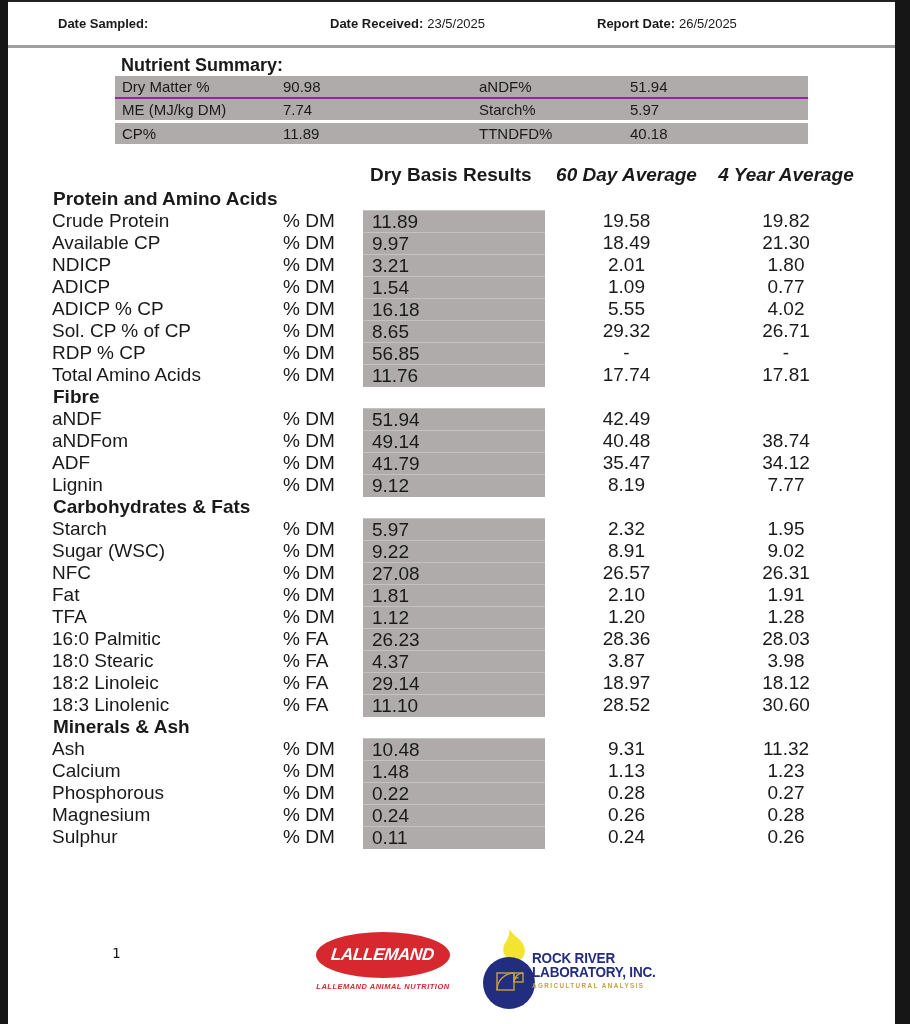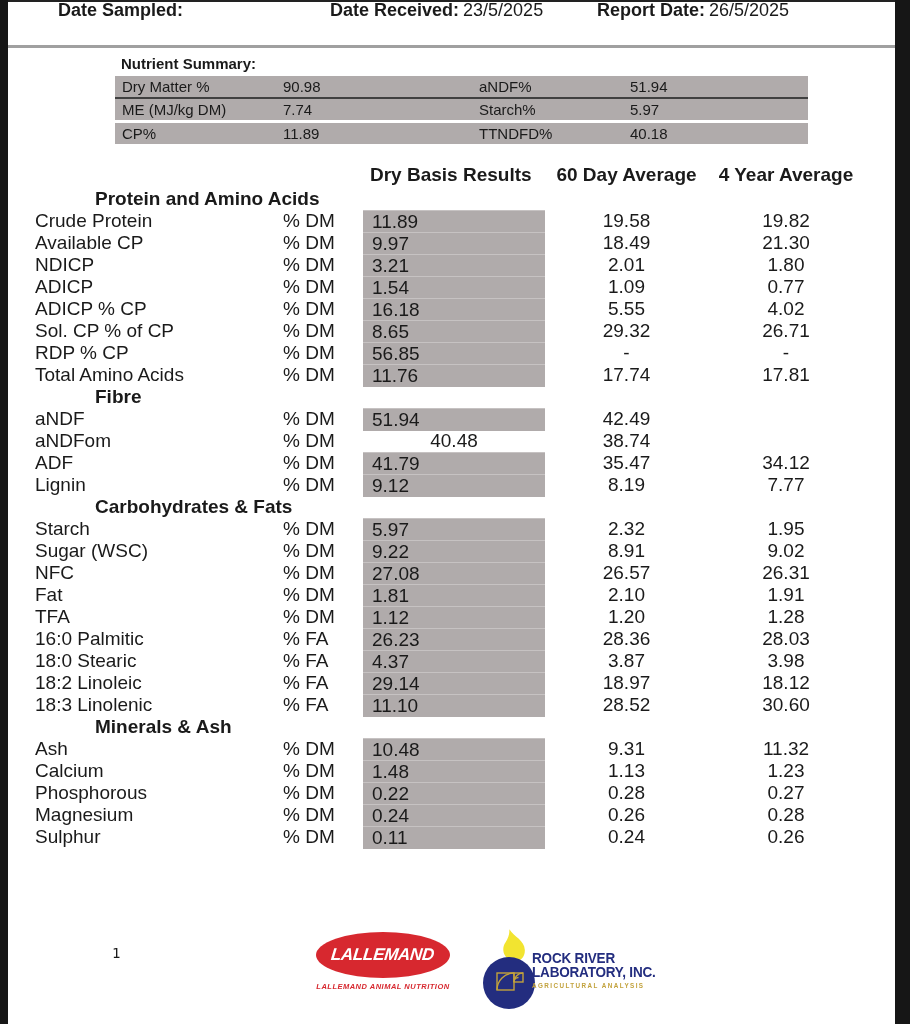--- a/index.html
+++ b/index.html
@@ -16,41 +16,41 @@
   .page{
     position:relative;width:910px;height:1024px;background:#ffffff;
     font-family:"Liberation Sans",sans-serif;color:var(--text-black);
     overflow:hidden;
   }
   
   .edge-left{position:absolute;left:0;top:0;width:8px;height:1024px;background:var(--bar-black);}
   .edge-right{position:absolute;right:0;top:0;width:15px;height:1024px;background:var(--bar-black);}
   .edge-top{position:absolute;left:0;top:0;width:910px;height:2px;background:#222;}
   
-  .hdr-field{position:absolute;top:2px;font-size:18px;font-weight:700;white-space:nowrap;line-height:16px;}
+  .hdr-field{position:absolute;top:16px;font-size:13px;font-weight:700;white-space:nowrap;line-height:16px;}
   .hdr-field .val{font-weight:400;margin-left:4px;}
   .hdr-sampled{left:58px;}
   .hdr-received{left:330px;}
   .hdr-report{left:597px;}
   .divider{position:absolute;left:8px;top:45px;width:887px;height:3px;background:var(--divider-gray);border-bottom:1px solid #fff;}
   
-  .summary-title{position:absolute;left:121px;top:55px;font-size:15px;font-weight:700;}
+  .summary-title{position:absolute;left:121px;top:55px;font-size:18px;font-weight:700;}
   .summary-block{position:absolute;left:115px;top:76px;width:693px;}
   .summary-row{display:grid;grid-template-columns:161px 196px 151px 1fr;height:21px;line-height:21px;
     background:var(--block-gray);padding-left:7px;font-size:15px;}
-  .summary-row.gap-sm{border-bottom:2px solid #404040;}
+  .summary-row.gap-sm{border-bottom:2px solid #a21caf;}
   .summary-row.gap-lg{border-bottom:3px solid #fff;}
   
   .table{position:absolute;left:8px;top:162px;width:886px;font-size:19px;}
   .thead{display:grid;grid-template-columns:275px 80px 182px 163px 156px;height:26px;align-items:center;font-weight:700;}
   .th-dry{padding-left:7px;}
-  .th-60,.th-4yr{text-align:center;}
-  .section-row{height:22px;line-height:22px;font-weight:700;padding-left:87px;}
+  .th-60,.th-4yr{text-align:center;font-style:italic;}
+  .section-row{height:22px;line-height:22px;font-weight:700;padding-left:45px;}
   .trow{display:grid;grid-template-columns:275px 80px 182px 163px 156px;height:22px;line-height:22px;}
-  .cell-label{padding-left:27px;white-space:nowrap;}
+  .cell-label{padding-left:44px;white-space:nowrap;}
   .cell-unit{white-space:nowrap;}
   .cell-dry{background:var(--block-gray);padding-left:9px;border-top:1px solid rgba(255,255,255,0.28);}
   .cell-60,.cell-4yr{text-align:center;}
   
   .page-num{position:absolute;left:112px;top:945px;font-family:"DejaVu Sans Mono",monospace;font-size:14px;}
   .lallemand{position:absolute;left:316px;top:932px;width:134px;text-align:center;}
   .lall-ellipse{width:134px;height:46px;background:var(--lallemand-red);border-radius:50%;
     display:flex;align-items:center;justify-content:center;}
   .lall-word{color:#fff;font-weight:700;font-style:italic;font-size:17px;letter-spacing:-0.3px;transform:skewX(-6deg);}
   .lall-tagline{margin-top:4px;color:var(--lallemand-red);font-size:7.5px;font-weight:700;font-style:italic;letter-spacing:0.5px;white-space:nowrap;}
@@ -171,20 +171,21 @@
         <div class="section-row">Fibre</div>
         <div class="trow">
           <div class="cell-label">aNDF</div>
           <div class="cell-unit">% DM</div>
           <div class="cell-dry">51.94</div>
           <div class="cell-4yr">42.49</div>
         </div>
         <div class="trow">
           <div class="cell-label">aNDFom</div>
           <div class="cell-unit">% DM</div>
+          <div class="cell-dry">49.14</div>
           <div class="cell-60">40.48</div>
           <div class="cell-4yr">38.74</div>
         </div>
         <div class="trow">
           <div class="cell-label">ADF</div>
           <div class="cell-unit">% DM</div>
           <div class="cell-dry">41.79</div>
           <div class="cell-60">35.47</div>
           <div class="cell-4yr">34.12</div>
         </div>

